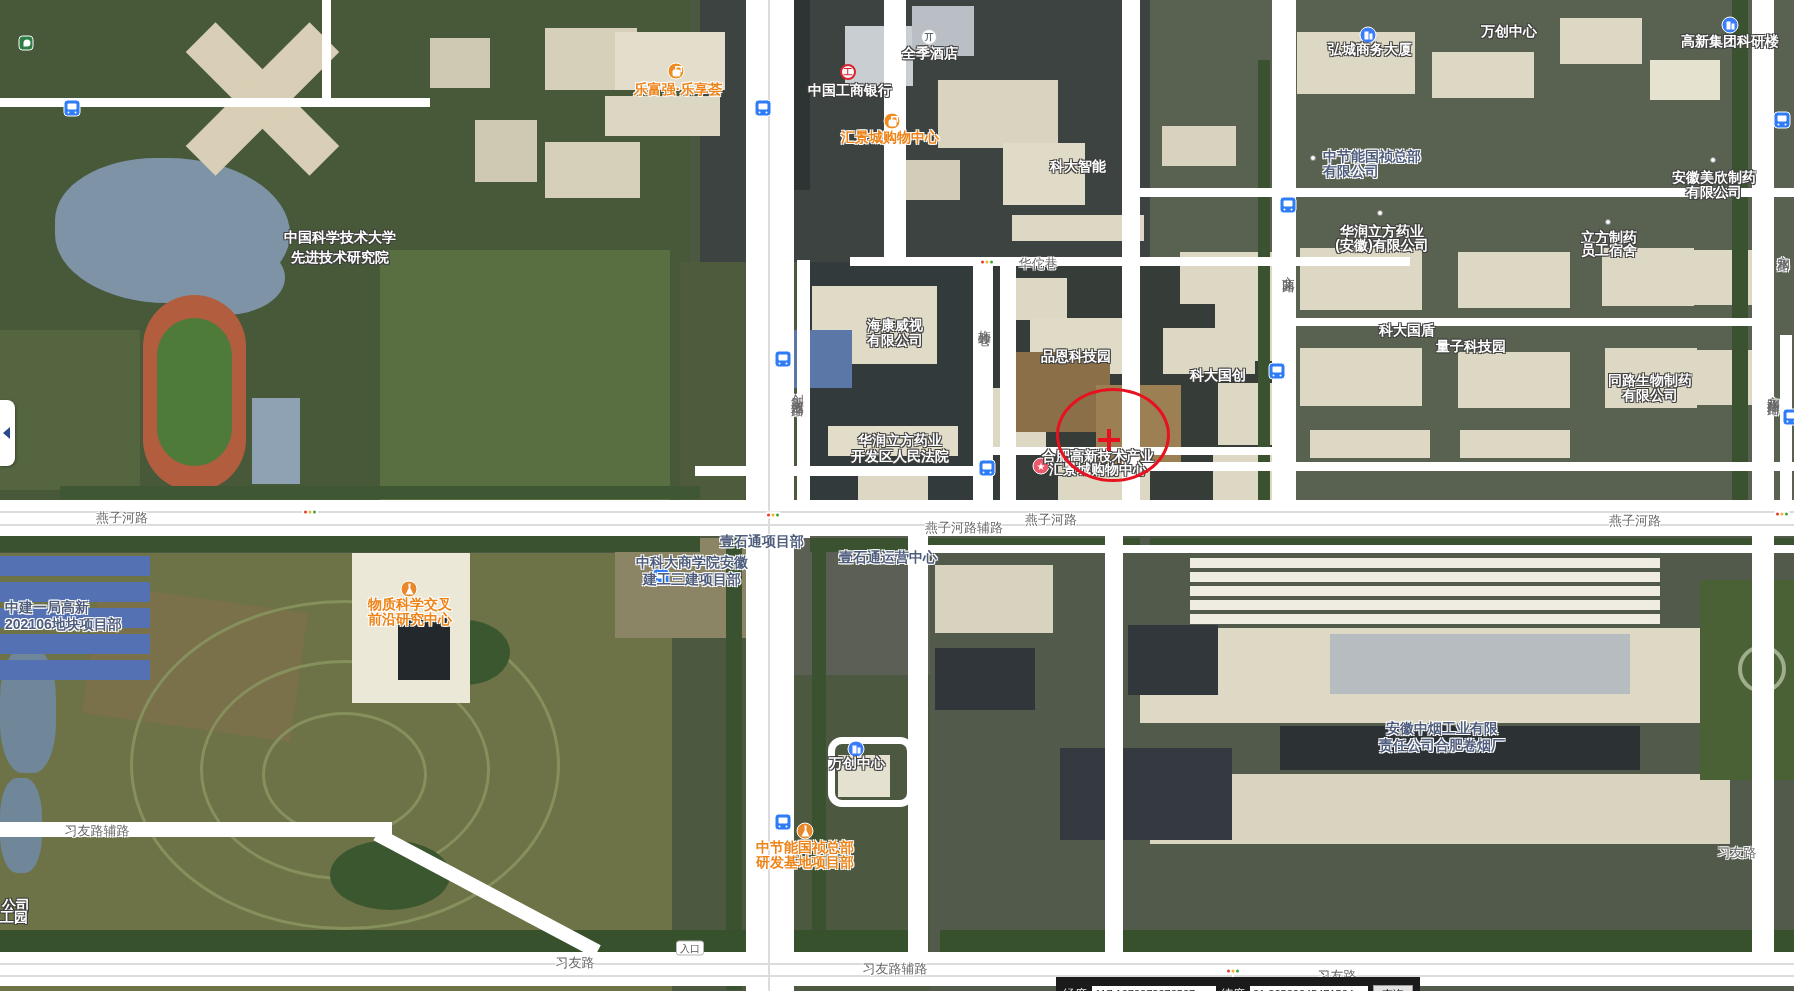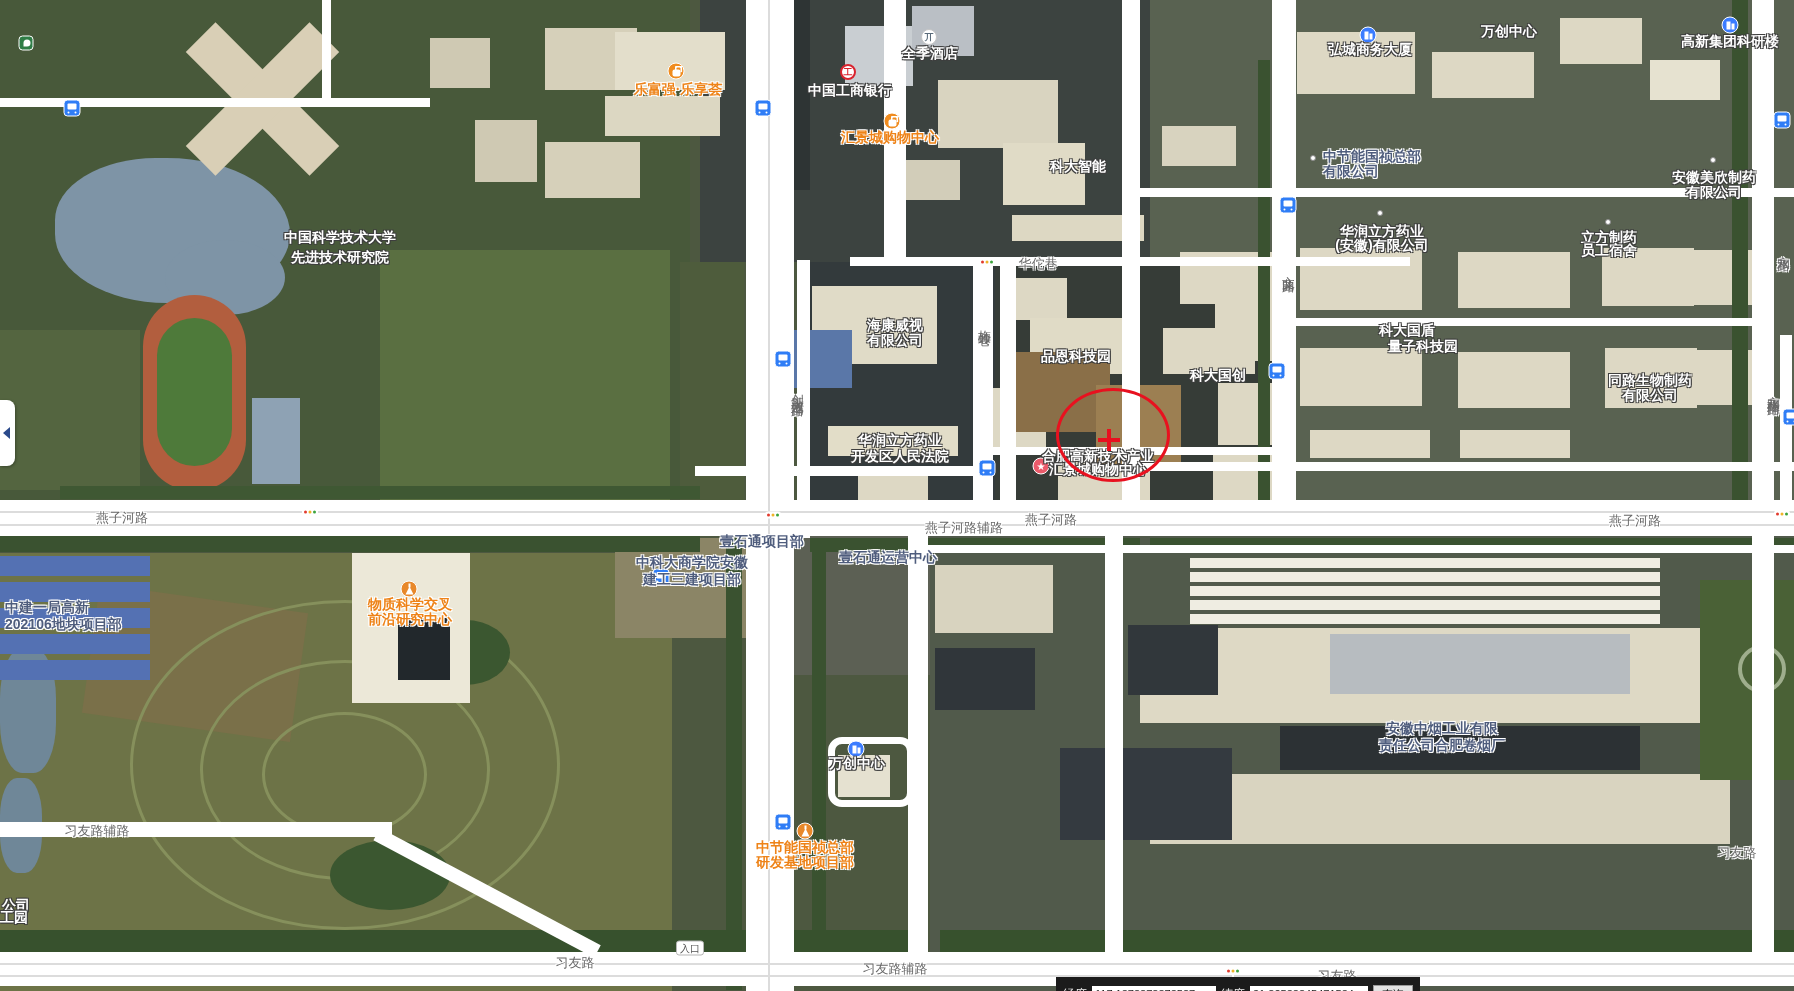--- a/index.html
+++ b/index.html
@@ -250,21 +250,21 @@
       <div class="lbl white" style="left: 1382px; top: 246px;">(安徽)有限公司</div>
       <div class="lbl white" style="left: 1609px; top: 238px;">立方制药</div>
       <div class="lbl white" style="left: 1609px; top: 251px;">员工宿舍</div>
       <div class="lbl white" style="left: 1714px; top: 178px;">安徽美欣制药</div>
       <div class="lbl white" style="left: 1714px; top: 193px;">有限公司</div>
       <div class="lbl white" style="left: 895px; top: 326px;">海康威视</div>
       <div class="lbl white" style="left: 895px; top: 341px;">有限公司</div>
       <div class="lbl white" style="left: 1076px; top: 357px;">品恩科技园</div>
       <div class="lbl white" style="left: 1218px; top: 376px; font-family: Liberation Serif, serif;">科大国创</div>
       <div class="lbl white" style="left: 1407px; top: 331px;">科大国盾</div>
-      <div class="lbl white" style="left: 1423px; top: 347px;">量子科技园</div>
+      <div class="lbl white" style="left: 1471px; top: 347px;">量子科技园</div>
       <div class="lbl white" style="left: 1650px; top: 381px;">同路生物制药</div>
       <div class="lbl white" style="left: 1650px; top: 396px;">有限公司</div>
       <div class="lbl white" style="left: 900px; top: 441px;">华润立方药业</div>
       <div class="lbl white" style="left: 900px; top: 457px;">开发区人民法院</div>
       <div class="lbl white" style="left: 1098px; top: 457px;">合肥高新技术产业</div>
       <div class="lbl white" style="left: 1098px; top: 470px;">汇景城购物中心</div>
       <div class="lbl white" style="left: 857px; top: 764px;">万创中心</div>
       <div class="lbl slate left" style="left: 5px; top: 608px;">中建一局高新</div>
       <div class="lbl slate left" style="left: 5px; top: 625px;">202106地块项目部</div>
       <div class="lbl orange" style="left: 410px; top: 605px;">物质科学交叉</div>

